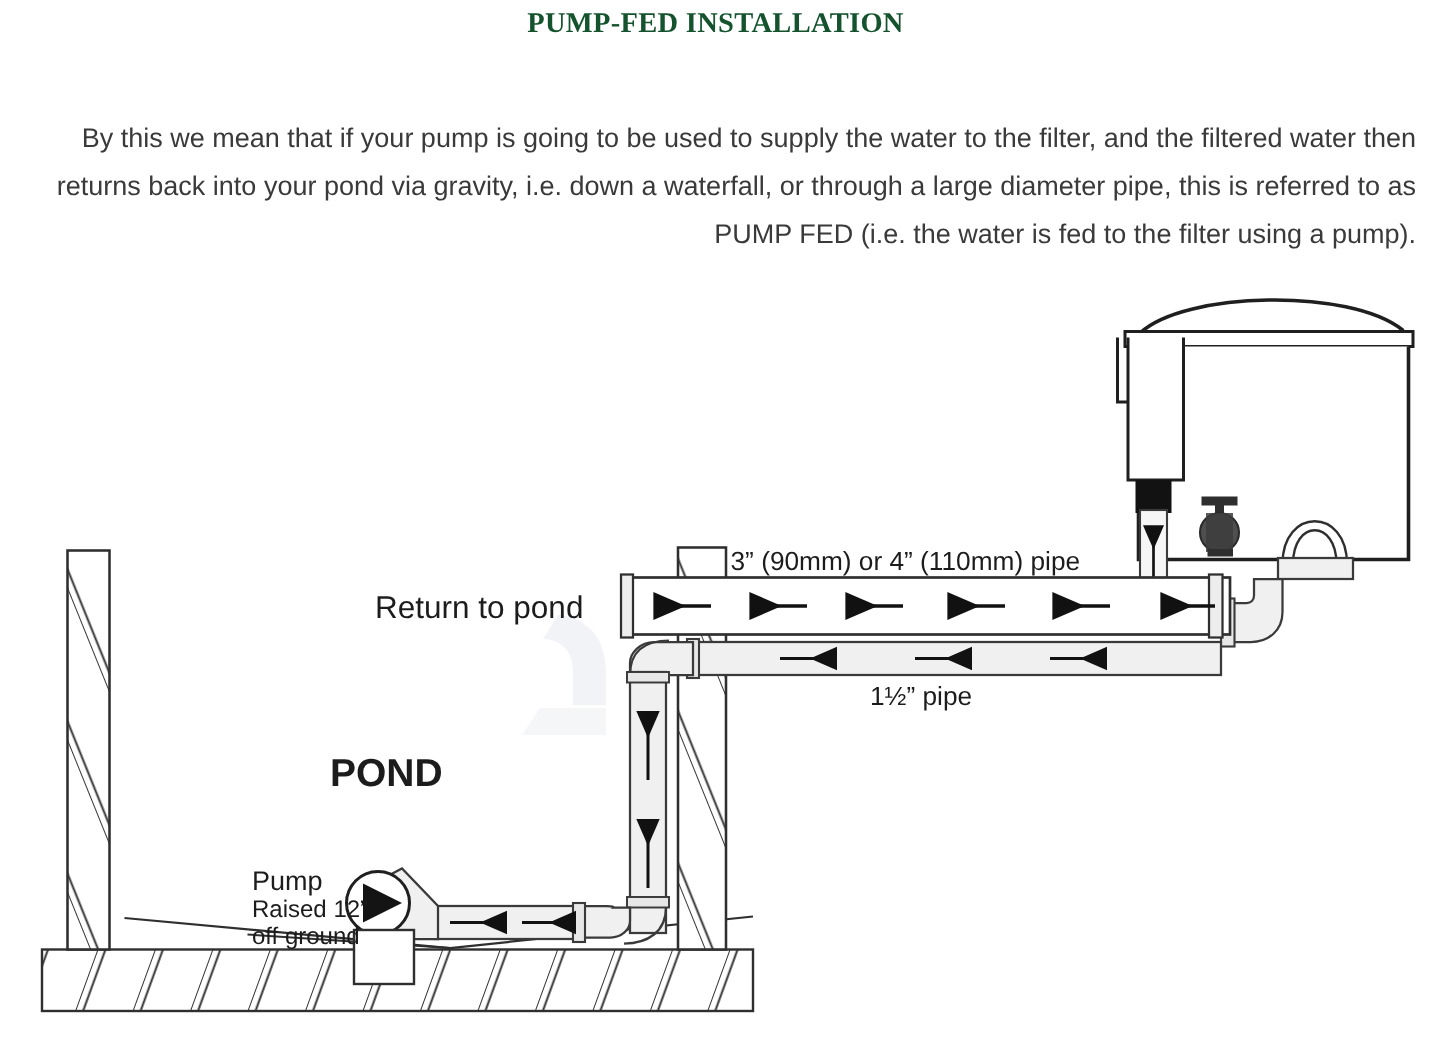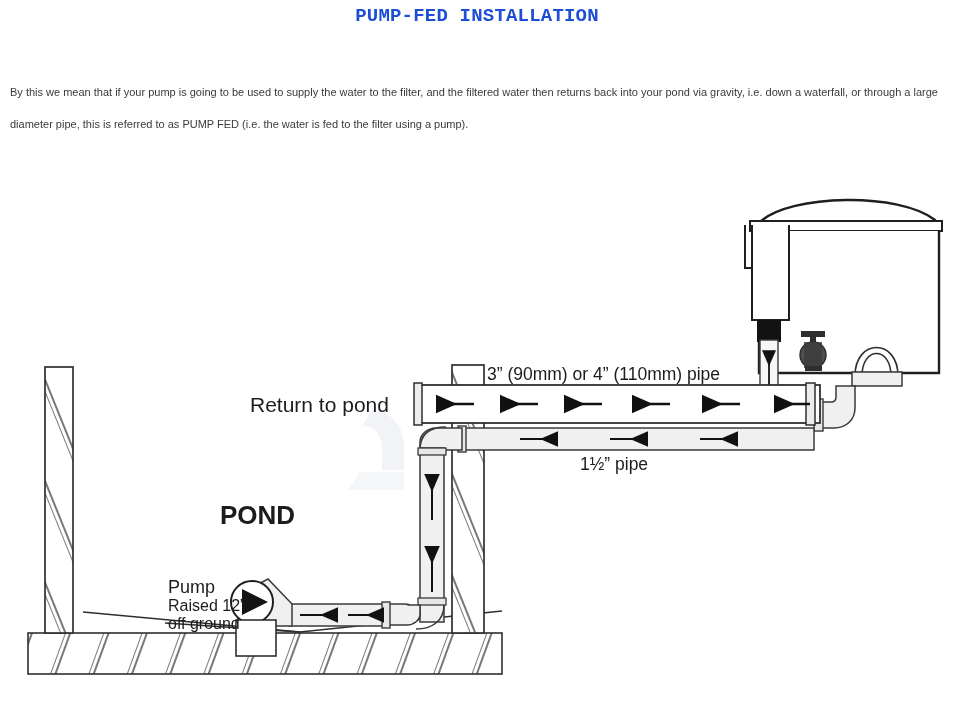--- a/index.html
+++ b/index.html
@@ -23,30 +23,30 @@
   }
   .doc-title {
     position: absolute;
     top: 5px;
     left: 0;
     width: 954px;
     text-align: center;
     font-size: 19px;
     font-weight: 700;
     letter-spacing: 0.2px;
-    color: #1d4ed8;
-    font-family: Liberation Mono, monospace;
+    color: #14532d;
+    font-family: Liberation Serif, serif;
   }
   .doc-body {
     position: absolute;
     top: 76px;
     left: 10px;
     width: 934px;
-    text-align: left;
-    font-size: 11px;
+    text-align: right;
+    font-size: 18px;
     line-height: 32px;
     color: #3a3a3a;
     font-family: "Liberation Sans", sans-serif;
   }
   .diagram-wrap {
     position: absolute;
     top: 180px;
     left: 0;
     width: 954px;
     height: 523px;

